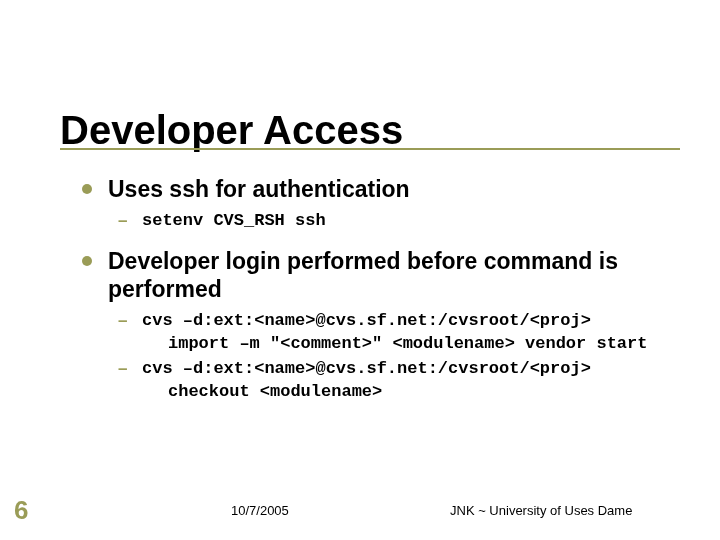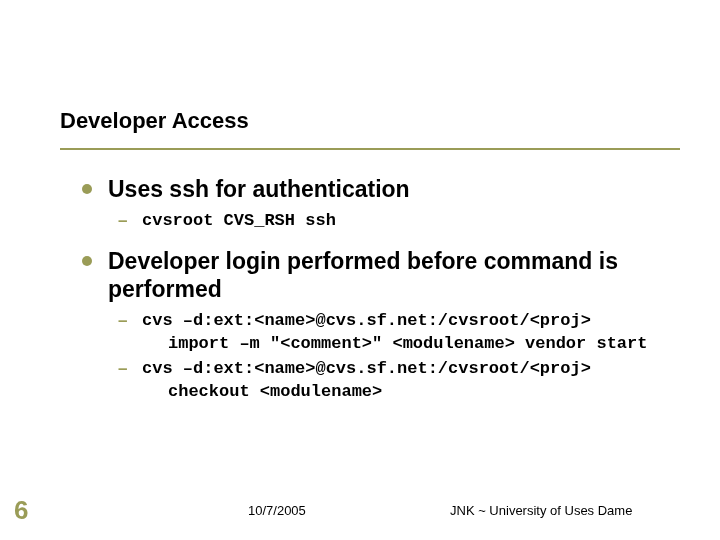--- a/index.html
+++ b/index.html
@@ -16,21 +16,21 @@
   .slide {
     position: relative;
     width: 720px;
     height: 540px;
     box-sizing: border-box;
   }
   .title {
     position: absolute;
     left: 60px;
     top: 108px;
-    font-size: 22px;
+    font-size: 40px;
     font-weight: bold;
   }
   .title-underline {
     position: absolute;
     left: 60px;
     right: 40px;
     top: 148px;
     height: 2px;
     background: #9a9c57;
   }
@@ -91,21 +91,21 @@
   .page-number {
     position: absolute;
     left: 14px;
     bottom: 14px;
     color: #9a9c57;
     font-size: 26px;
     font-weight: bold;
   }
   .footer-date {
     position: absolute;
-    left: 248px;
+    left: 231px;
     bottom: 22px;
     font-size: 13px;
     margin-top: 19px;
   }
   .footer-affil {
     position: absolute;
     left: 450px;
     bottom: 22px;
     font-size: 13px;
   }
@@ -118,21 +118,21 @@
   <div class="title">Developer Access</div>
   <div class="title-underline"></div>
 
   <div class="content">
     <ul class="level1">
 
       <li>
         <span>Uses ssh for authentication</span>
         <ul class="level2">
           <li>
-            <span>cvsroot CVS_RSH ssh</span>
+            <span>setenv CVS_RSH ssh</span>
           </li>
         </ul>
       </li>
 
       <li>
         <span>Developer login performed before command is performed</span>
         <ul class="level2">
           <li>
             <span>cvs –d:ext:&lt;name&gt;@cvs.sf.net:/cvsroot/&lt;proj&gt;</span>
             <span class="cont-line">import –m "&lt;comment&gt;" &lt;modulename&gt; vendor start</span>

